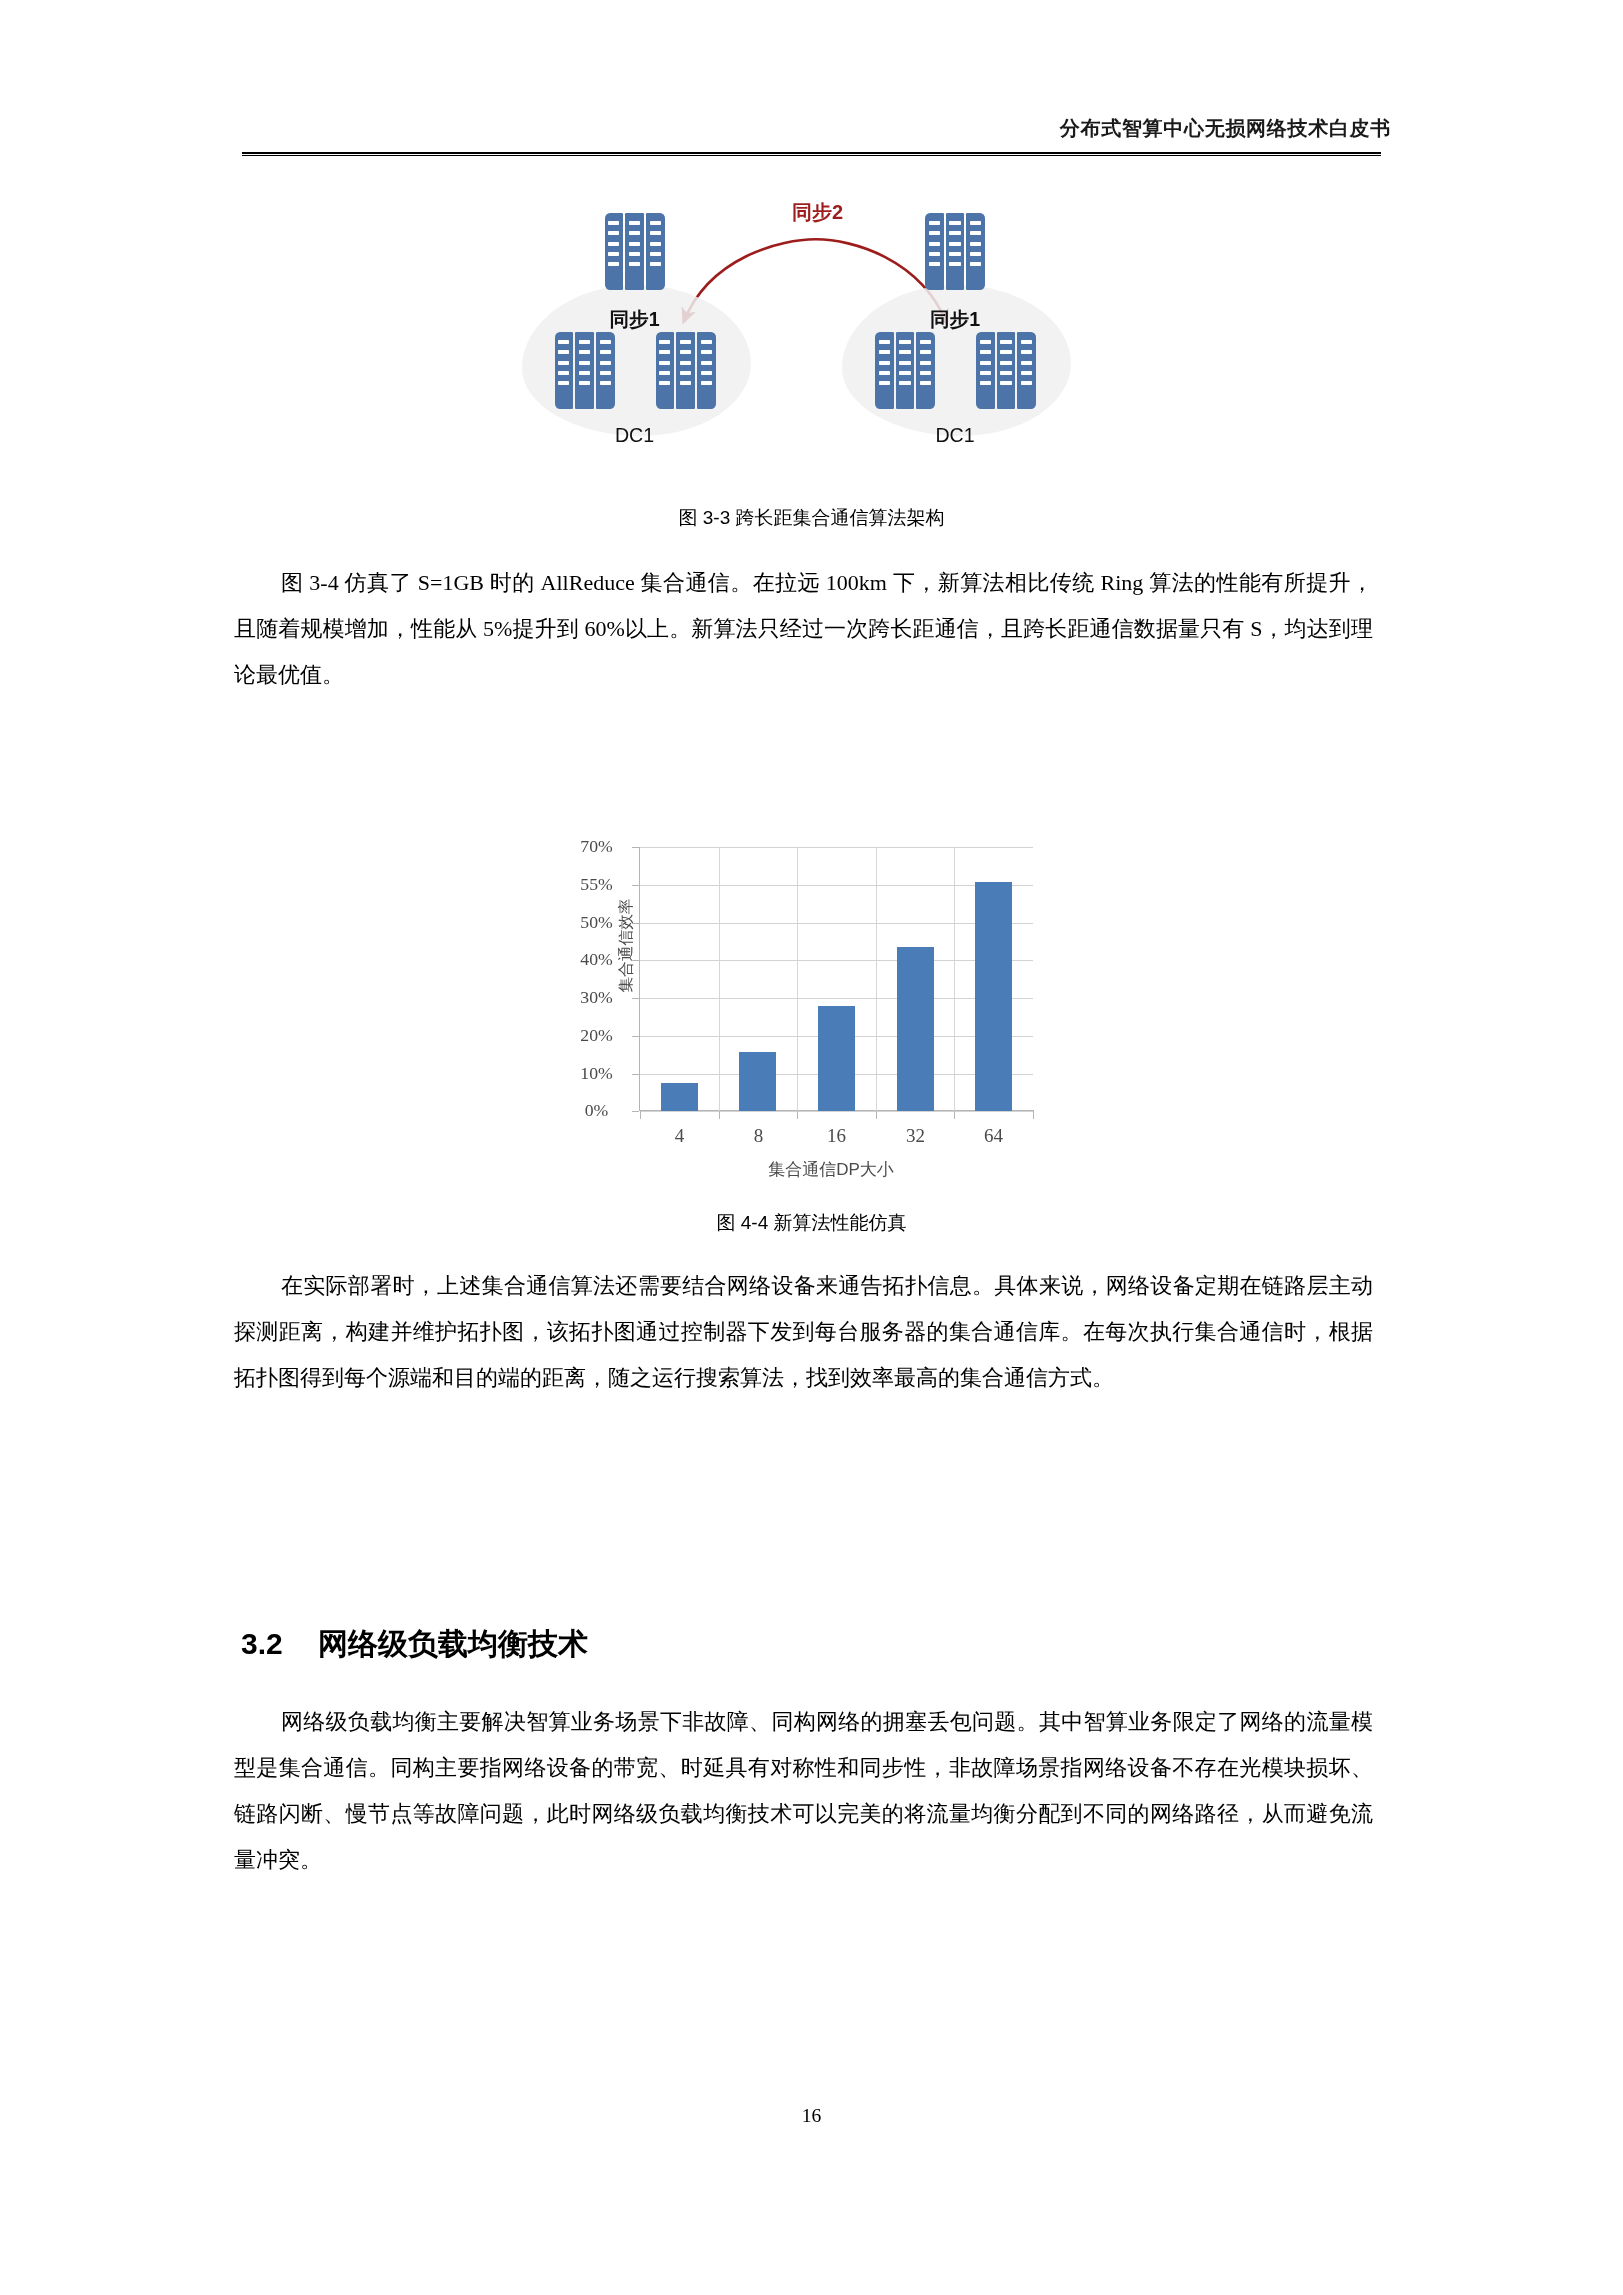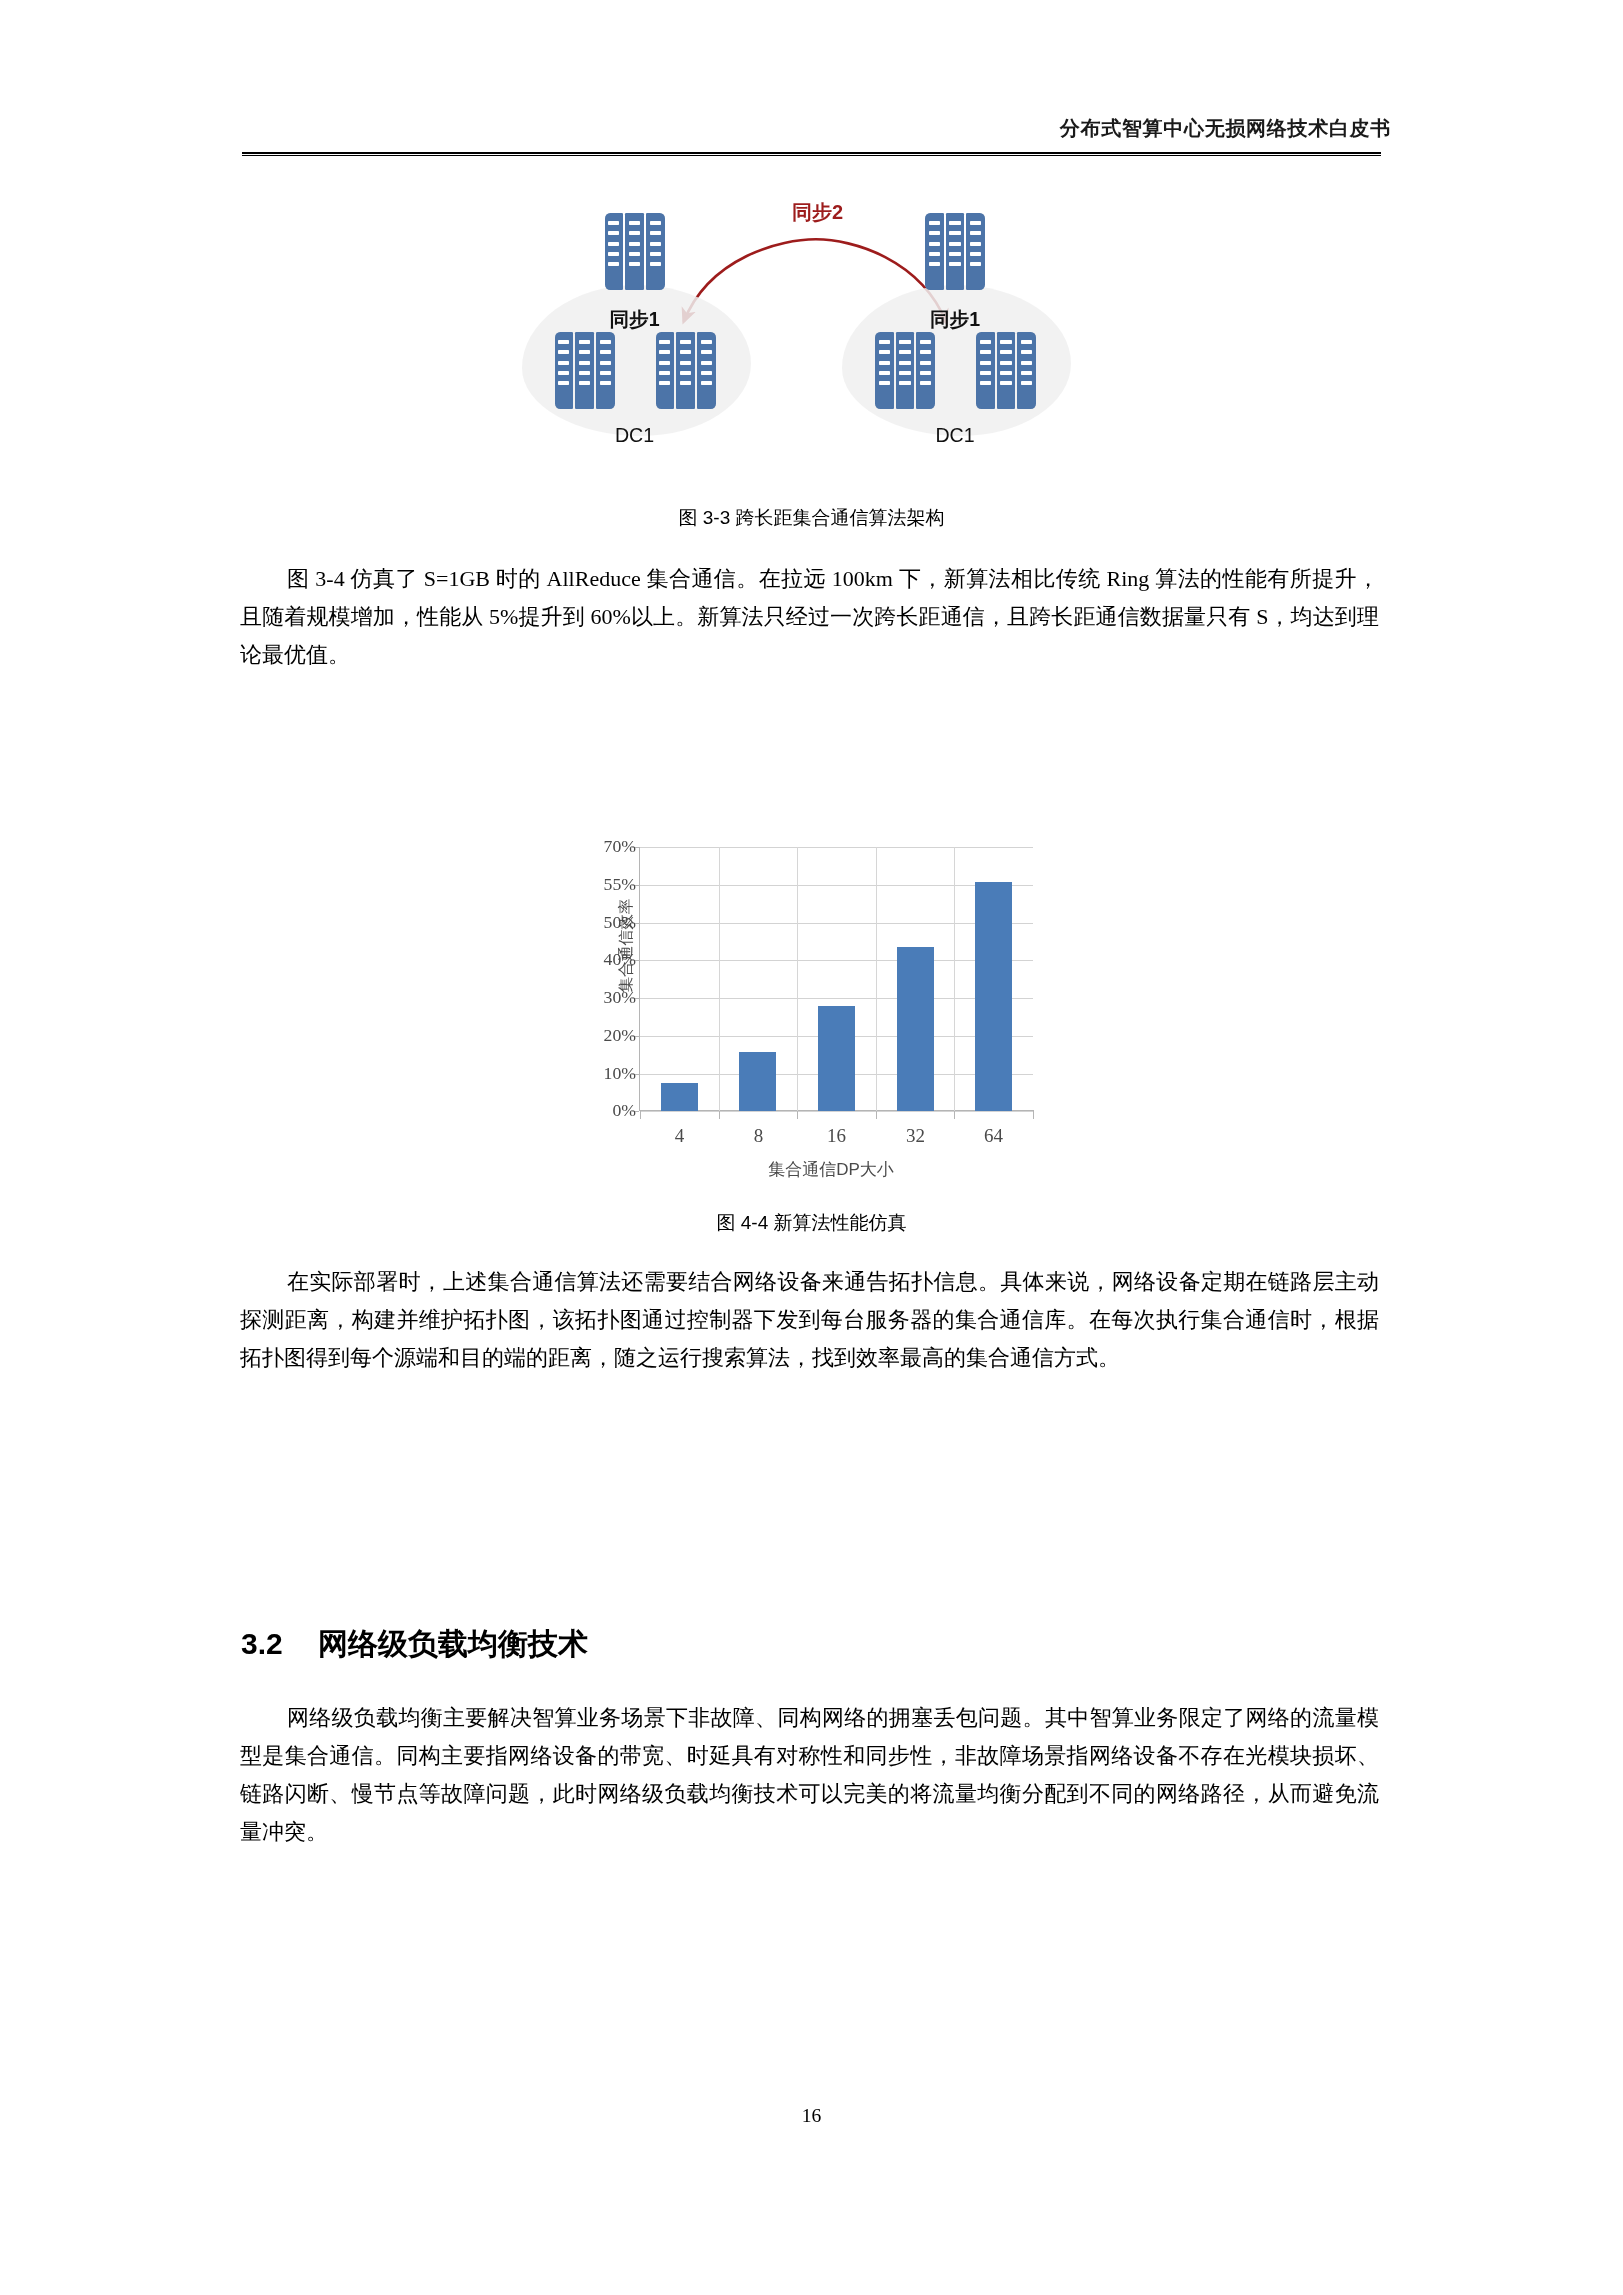--- a/index.html
+++ b/index.html
@@ -159,25 +159,25 @@
     font-size: 19px;
     font-weight: 400;
     color: #000;
   }
   .caption-33 { top: 505px; }
   .caption-34 { top: 1210px; }
 
   
   .para {
     position: absolute;
-    left: 240px;
+    left: 234px;
     width: 1139px;
     font-family: "Liberation Serif", "DejaVu Serif", serif;
     font-size: 22px;
-    line-height: 38px;
+    line-height: 46px;
     text-align: justify;
     text-justify: inter-ideograph;
     color: #000;
   }
   .para.indent { text-indent: 47px; }
 
   .para-1 { top: 560px; }
   .para-2 { top: 1263px; }
   .para-3 { top: 1699px; }
 
@@ -260,21 +260,21 @@
     left: -1.3px;
     bottom: -0.7px;
     width: 395px;
     height: 1.3px;
     background: #b5b5b5;
   }
   .ytick-label {
     position: absolute;
     right: 397px;
     width: 79px;
-    text-align: right;
+    text-align: center;
     font-family: "Liberation Serif", "DejaVu Serif", serif;
     font-size: 17.7px;
     color: #4a4a4a;
     transform: translateY(-11px);
   }
   .ytick-mark {
     position: absolute;
     left: -7.9px;
     width: 6.5px;
     height: 0.7px;

